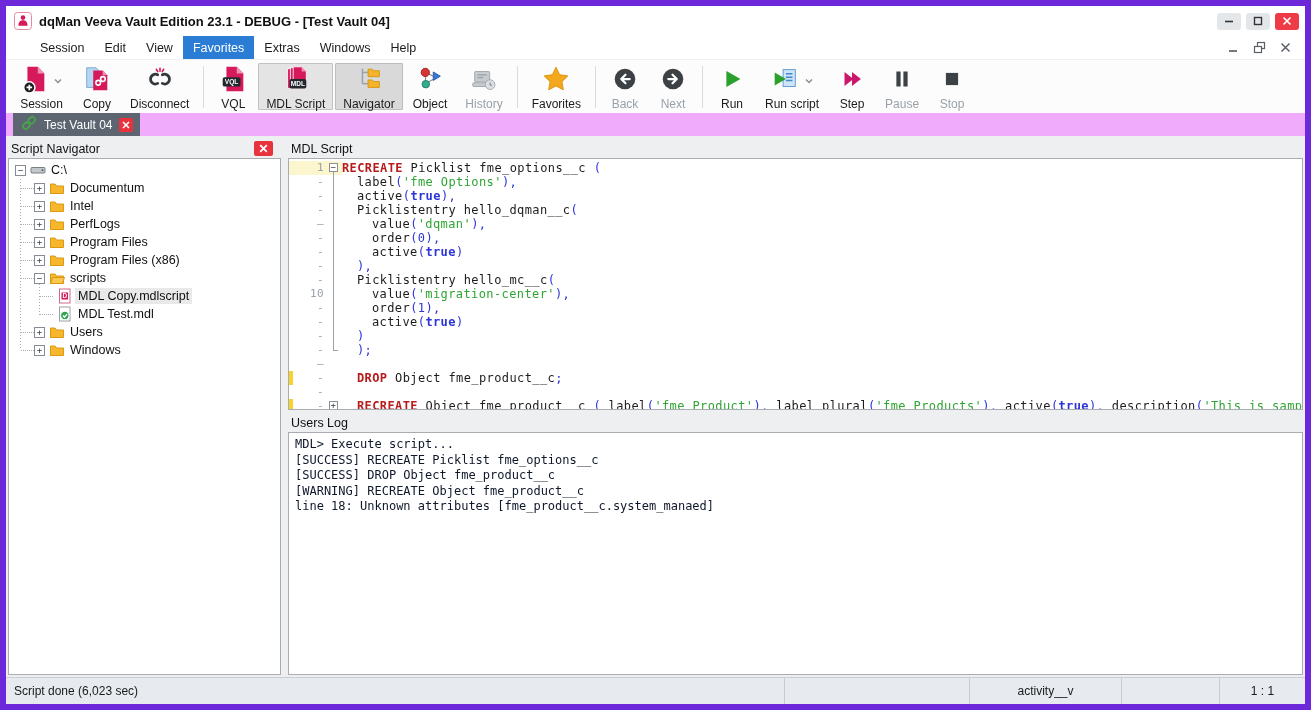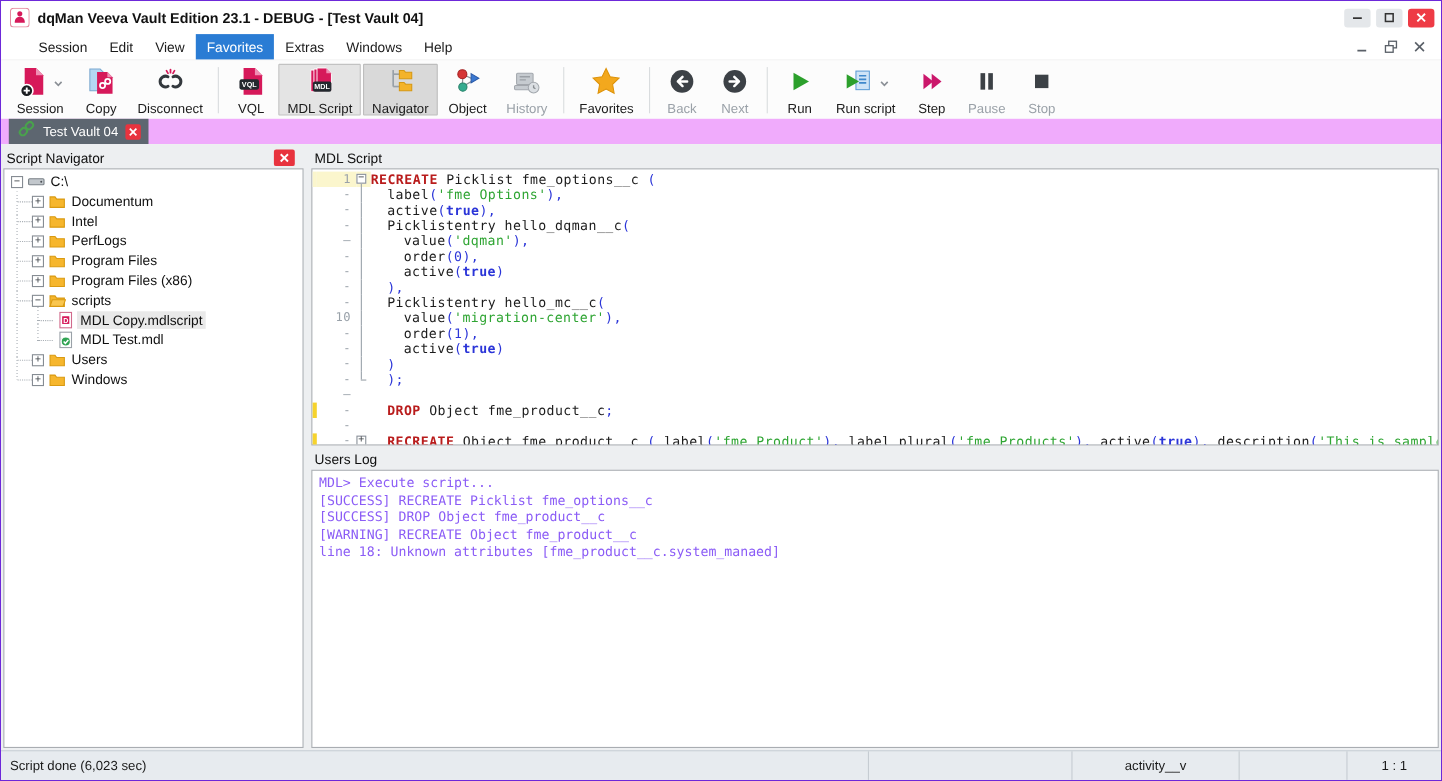--- a/index.html
+++ b/index.html
@@ -1,17 +1,17 @@
 <!DOCTYPE html>
 <html><head>
 <meta charset="utf-8">
 <style>
   * { margin:0; padding:0; box-sizing:border-box; }
   html,body { background:#c9ced4; font-family:"Liberation Sans", sans-serif; }
-  .window { width:1311px; height:710px; background:#fff; border:1px solid #6d28d9;
+  .window { width:1311px; height:710px; background:#fff; border:6px solid #6d28d9;
             display:flex; flex-direction:column; overflow:hidden; position:relative; }
 
   
   .titlebar { height:30px; background:#fff; display:flex; align-items:center; padding:0 6px 0 8px; flex:none; }
   .app-icon { width:18px; height:18px; display:inline-flex; }
   .title-text { font-size:13px; font-weight:bold; color:#111; margin-left:7px; flex:1; white-space:nowrap; }
   .win-controls { display:flex; gap:5px; }
   .wbtn { width:24px; height:17px; border-radius:3px; background:#e4e7ea; display:flex; align-items:center; justify-content:center; cursor:default; }
   .wbtn.close { background:#ee3b45; }
 
@@ -77,21 +77,21 @@
           font:9px/7px "DejaVu Sans Mono", monospace; color:#3c4146; text-align:center; }
   .ed-code { flex:1; overflow:hidden; color:#1c1c1c; }
   .tk-kw { color:#b91c1c; font-weight:bold; }
   .tk-pl { color:#1c1c1c; }
   .tk-pu { color:#2b35d8; }
   .tk-st { color:#2fa533; }
   .tk-bo { color:#2b35d8; font-weight:bold; }
   .tk-nu { color:#2b35d8; }
 
   .log-panel { flex:1; background:#fff; border:1px solid #a9adb2; overflow:hidden; padding:4px 6px; }
-  .log-line { font-family:"DejaVu Sans Mono", monospace; font-size:12px; line-height:15.6px; color:#8b5cf6; white-space:pre; }
+  .log-line { font-family:"DejaVu Sans Mono", monospace; font-size:12px; line-height:15.6px; color:#0f172a; white-space:pre; }
 
   
   .statusbar { height:27px; background:#e7ebef; border-top:1px solid #c9cfd5; display:flex; align-items:stretch; flex:none; }
   .sb-seg { display:flex; align-items:center; font-size:12px; color:#1a1a1a; padding:0 8px; }
   .sb-seg + .sb-seg { border-left:1px solid #c6ccd2; }
   .sb-seg.center { justify-content:center; }
 </style>
 </head>
 <body>
 

